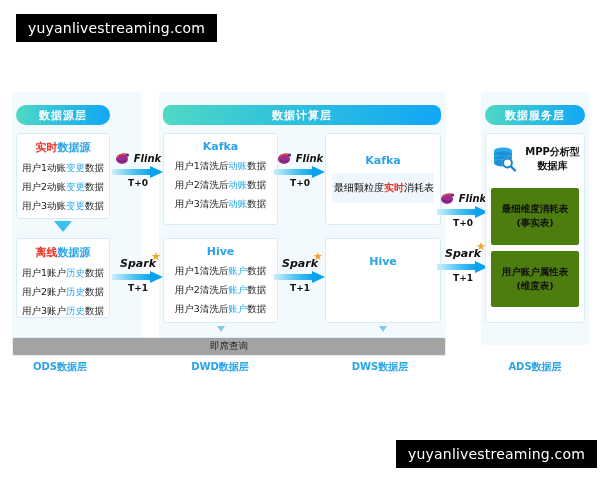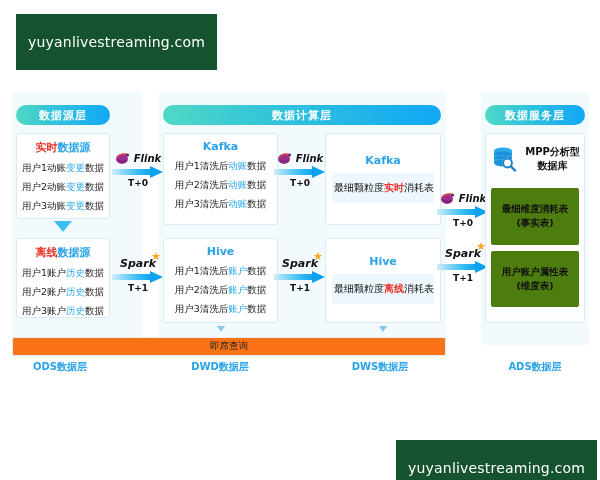--- a/index.html
+++ b/index.html
@@ -2,23 +2,23 @@
 <html><head>
 <meta charset="utf-8">
 <style>
   html,body{margin:0;padding:0;}
   body{
     width:600px;height:480px;background:#ffffff;
     font-family:"DejaVu Sans","Liberation Sans",sans-serif;
     position:relative;overflow:hidden;
   }
   .wm{
-    position:absolute;background:#14532d;color:#ffffff;
+    position:absolute;background:#000000;color:#ffffff;
     font-size:14px;letter-spacing:.2px;
-    padding:20px 12px;white-space:nowrap;
+    padding:6px 12px;white-space:nowrap;
   }
   .wm-top{left:16px;top:14px;}
   .wm-bot{left:396px;top:440px;}
 
   .diagram{position:absolute;left:0;top:92px;width:600px;height:290px;}
 
   
   .colbg{position:absolute;top:0;border-radius:4px;background:#f3fafd;}
   .colbg.ods{left:12px;width:130px;height:253px;}
   .colbg.calc{left:159px;width:287px;height:253px;}
@@ -26,21 +26,21 @@
 
   
   .pill{
     position:absolute;top:13px;height:20px;border-radius:10px;
     background:linear-gradient(90deg,#4fd9c4 0%,#35c6d8 35%,#11a7f5 100%);
     color:#ffffff;font-size:11px;font-weight:bold;
     display:flex;align-items:center;justify-content:center;
     letter-spacing:1px;
   }
   .pill.p1{left:16px;width:94px;}
-  .pill.p2{left:163px;width:278px;}
+  .pill.p2{left:163px;width:278px;border-radius:8px;}
   .pill.p3{left:485px;width:100px;}
 
   
   .card{
     position:absolute;background:#ffffff;border:1px solid #d8ecf7;
     border-radius:3px;box-sizing:border-box;
   }
   .card .ttl{
     text-align:center;color:#2aa3e8;font-size:11px;font-weight:bold;
     margin:6px 0 4px;
@@ -122,21 +122,21 @@
     border-left:4px solid transparent;border-right:4px solid transparent;
     border-top:6px solid #86c8e8;
   }
   .d1{left:54px;top:129px;}
   .d2{left:217px;top:234px;}
   .d3{left:379px;top:234px;}
 
   
   .adhoc{
     position:absolute;left:12px;top:245px;width:434px;height:19px;
-    background:#f97316;border:1px solid #e3eef6;border-radius:2px;
+    background:#a3a3a3;border:1px solid #e3eef6;border-radius:2px;
     display:flex;align-items:center;justify-content:center;
     font-size:9.5px;color:#222;box-sizing:border-box;
   }
 
   
   .foot{position:absolute;top:268px;width:600px;height:22px;}
   .foot .lbl{
     position:absolute;font-size:10px;color:#2aa3e8;font-weight:bold;
     text-align:center;
   }
@@ -284,23 +284,20 @@
 
   <div class="card c-kafka2">
     <div class="ttl" style="margin-top:20px">Kafka</div>
     <div class="innerbox">
       <span>最细颗粒度</span><span class="hlr">实时</span><span>消耗表</span>
     </div>
   </div>
 
   <div class="card c-hive2">
     <div class="ttl" style="margin-top:16px">Hive</div>
-    <div class="innerbox">
-      <span>最细颗粒度</span><span class="hlr">离线</span><span>消耗表</span>
-    </div>
   </div>
 
   <div class="downarr small d3"></div>
 
   <div class="conn a5">
     <div class="logo">
       <span class="flinklogo">
         <svg width="18" height="14" viewBox="0 0 18 14" aria-hidden="true">
           <ellipse cx="7" cy="8" rx="6" ry="5" fill="#9b2d8f"></ellipse>
           <path d="M2 7 C3 2, 11 1, 14 4 C11 3, 5 4, 2 7 Z" fill="#d64545"></path>

